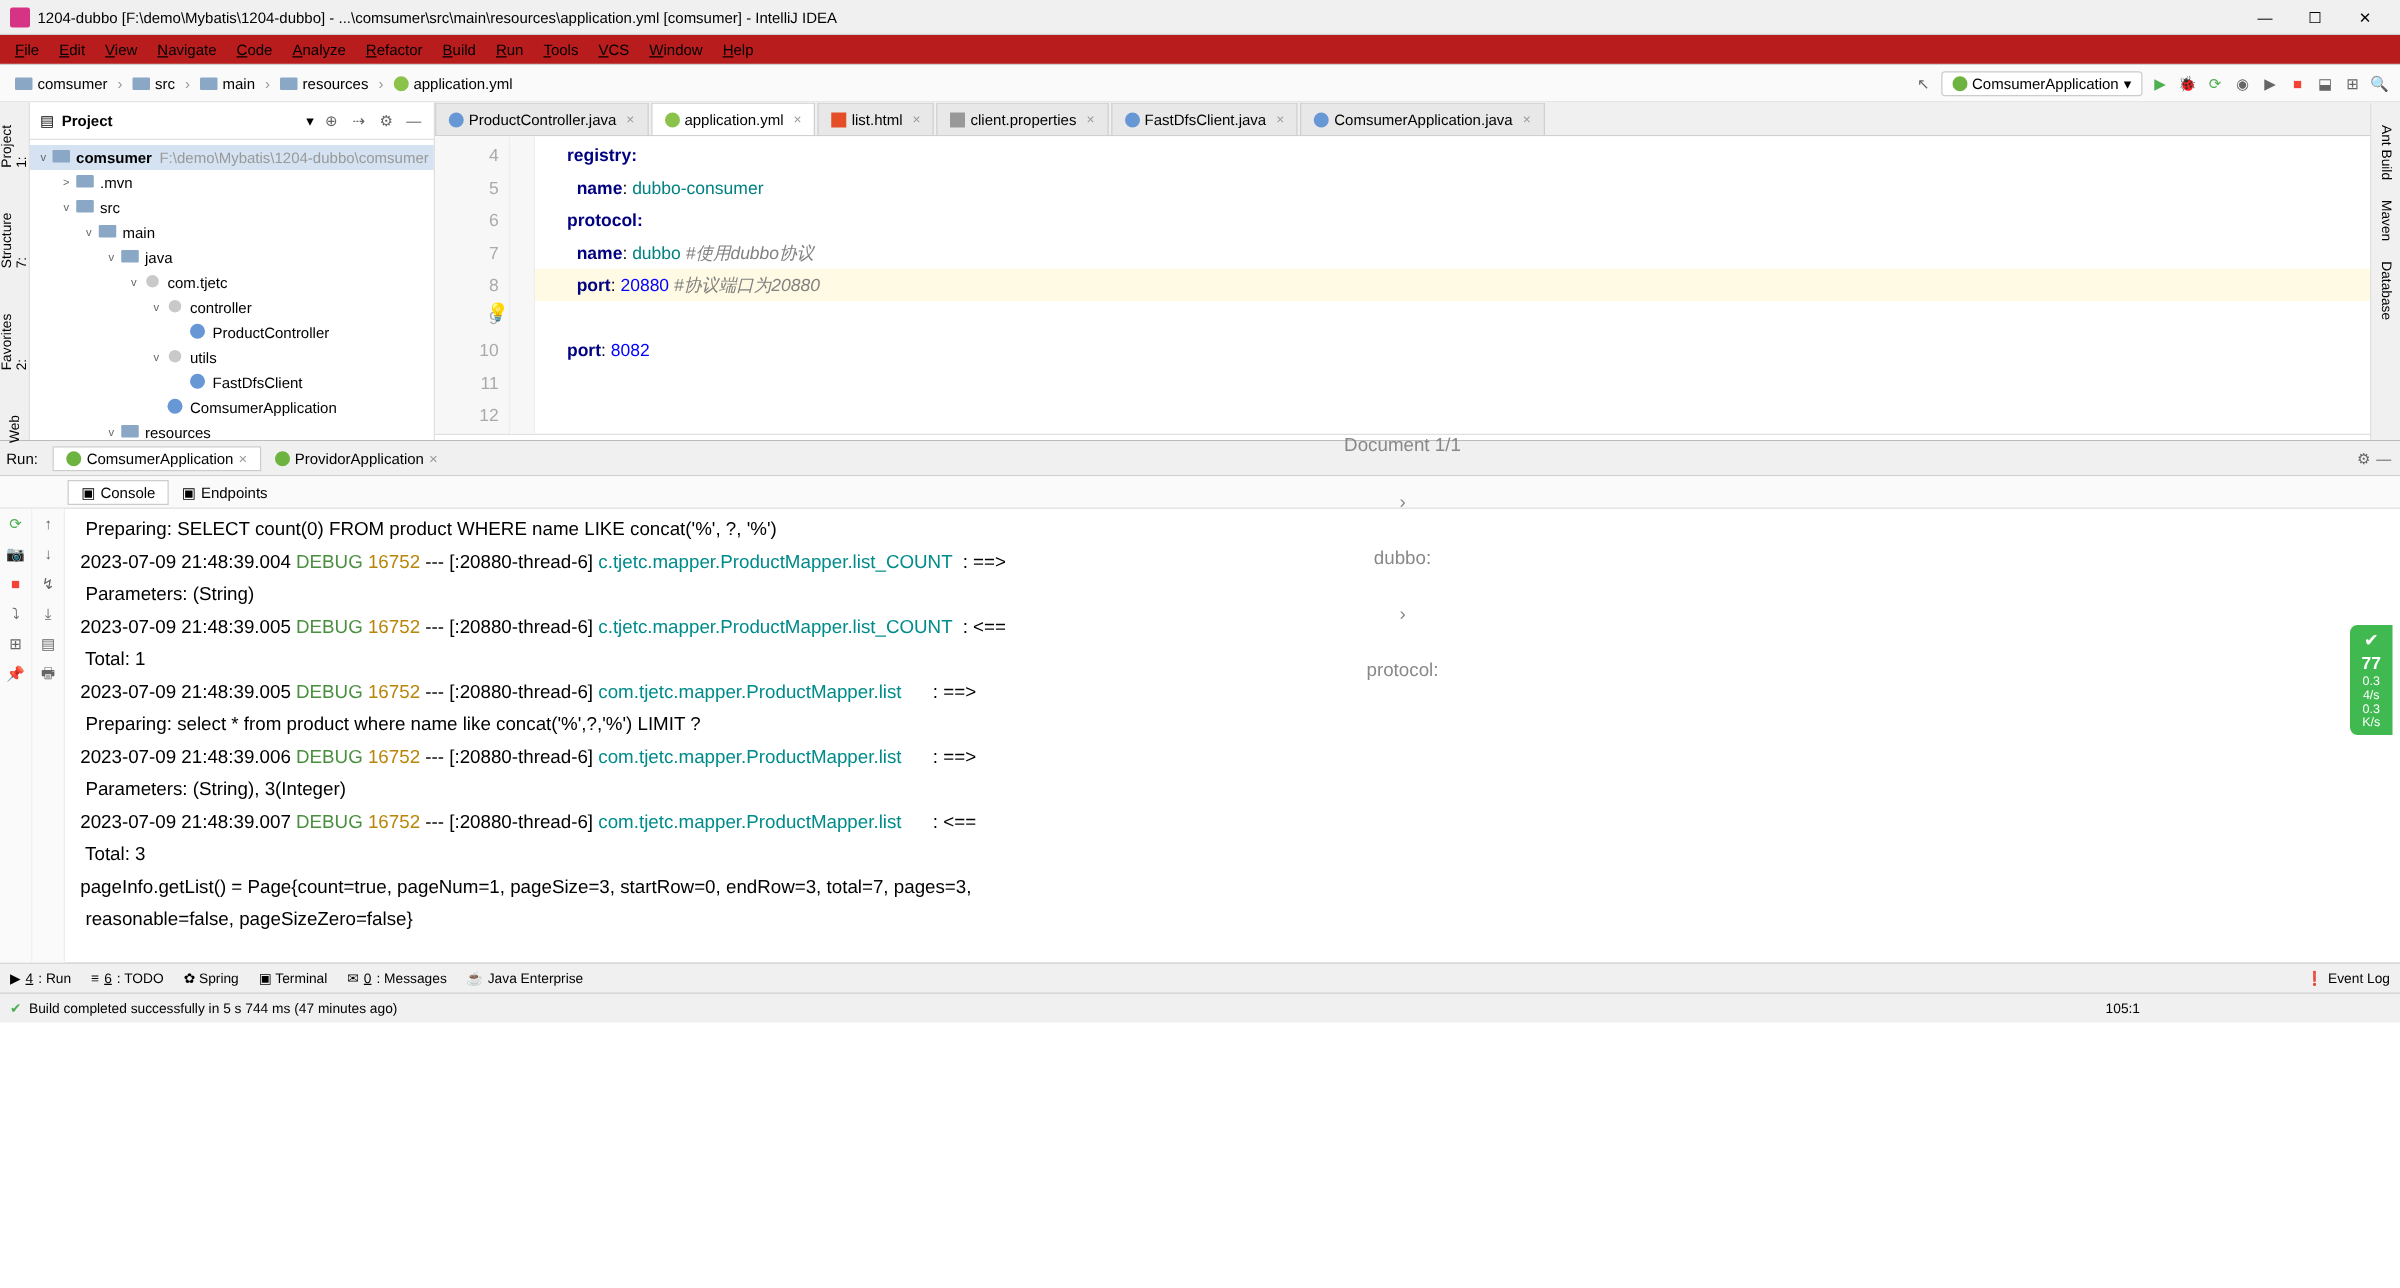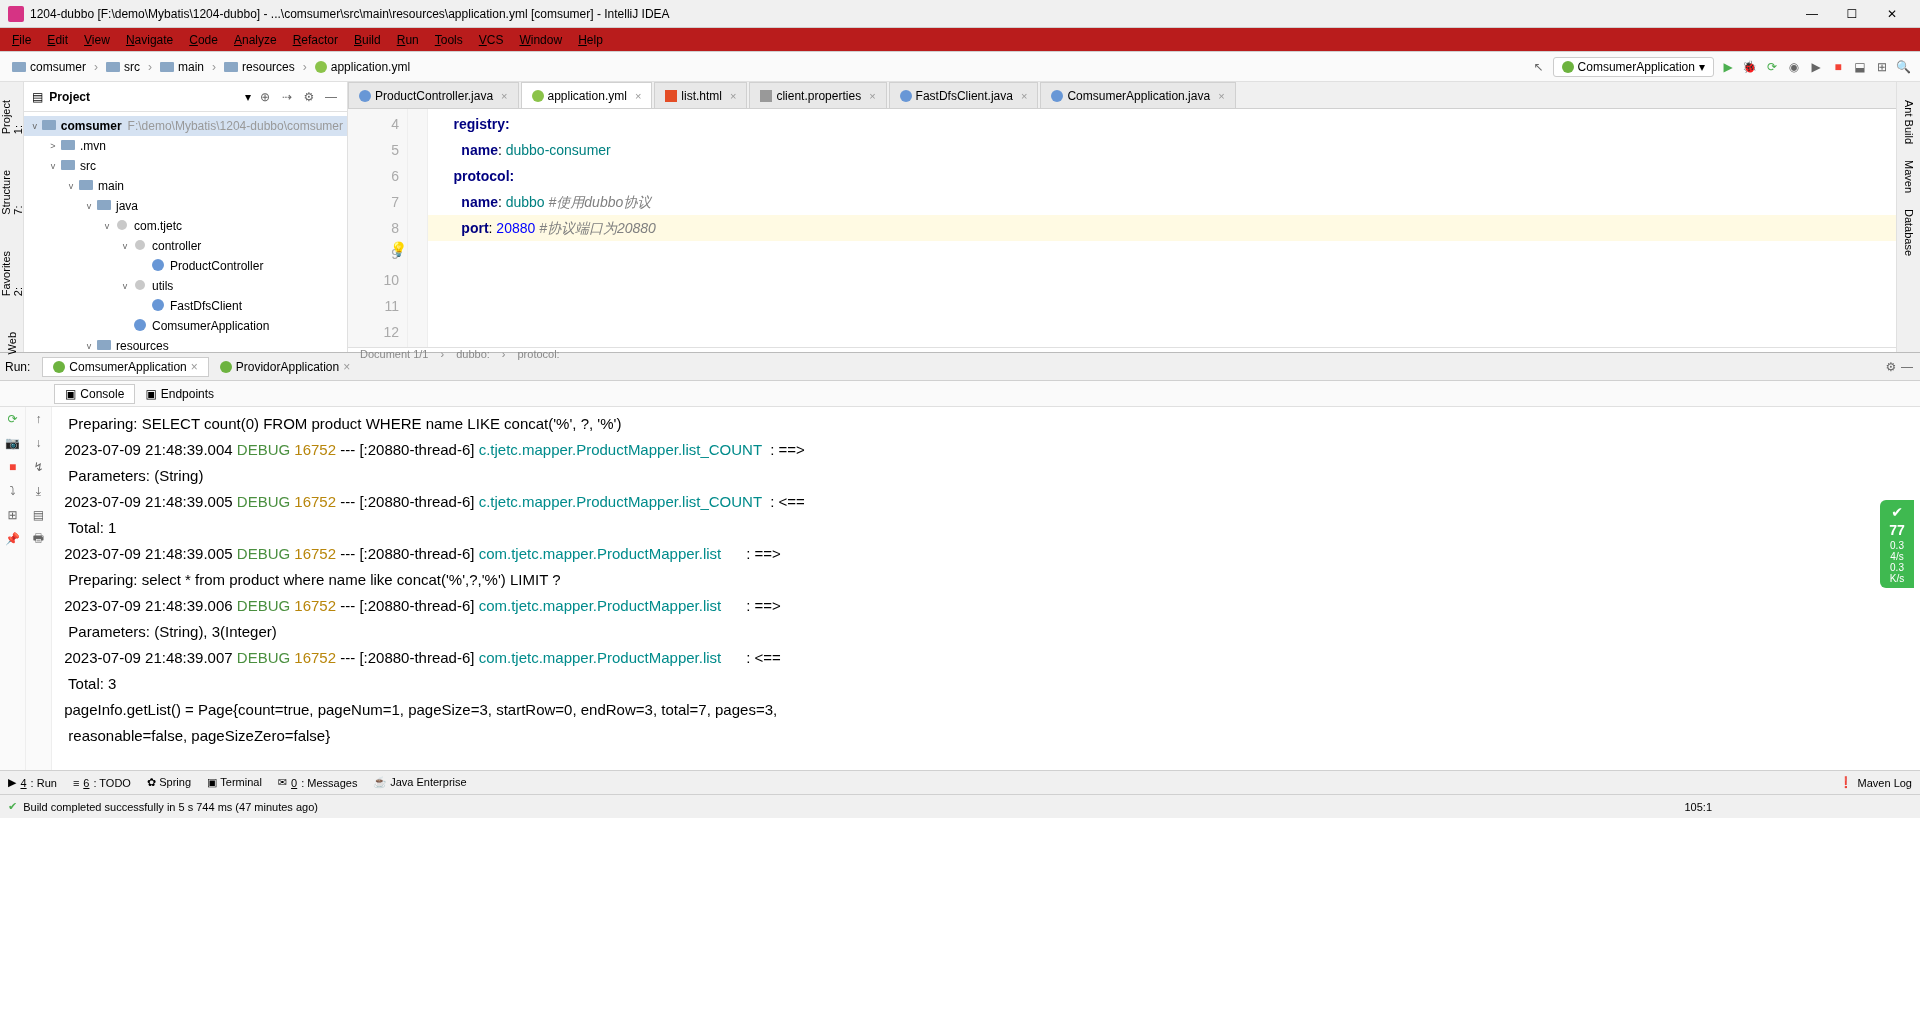--- a/index.html
+++ b/index.html
@@ -48,21 +48,21 @@
 .gutter div { height: 26px; line-height: 26px; }
 .gutter2 { width: 20px; background: #f7f7f7; border-right: 1px solid #eee; }
 .code { flex: 1; padding: 2px 0; position: relative; }
 .code .line { height: 26px; line-height: 26px; white-space: pre; padding-left: 10px; }
 .code .line.active { background: #fffae3; }
 .kw { color: #000080; font-weight: bold; }
 .str { color: #008080; }
 .num { color: #0000ff; }
 .cmt { color: #808080; font-style: italic; }
 .bulb { position: absolute; left: -18px; top: 132px; color: #f0a020; font-size: 14px; }
-.editor-status { height: 24px; border-top: 1px solid #e0e0e0; display: flex; align-items: center; padding: 0 12px; gap: 12px; color: #888; font-size: 11px; }
+.editor-status { height: 24px; border-top: 1px solid #e0e0e0; display: flex; align-items: center; padding: 0 12px; gap: 28px; color: #888; font-size: 15px; flex-direction: column; }
 .right-gutter { width: 24px; background: #f0f0f0; border-left: 1px solid #e0e0e0; display: flex; flex-direction: column; align-items: center; padding-top: 10px; }
 .right-gutter .vtab { writing-mode: vertical-lr; font-size: 11px; padding: 8px 2px; }
 .run-panel { height: 418px; border-top: 1px solid #bbb; display: flex; flex-direction: column; }
 .run-header { height: 28px; display: flex; align-items: center; background: #f0f0f0; border-bottom: 1px solid #d0d0d0; padding: 0 5px; }
 .run-header .rlabel { margin-right: 12px; }
 .run-tab { padding: 2px 10px; display: flex; align-items: center; gap: 4px; border: 1px solid transparent; }
 .run-tab.active { background: #fff; border: 1px solid #ccc; }
 .run-sub { height: 26px; display: flex; align-items: center; background: #fafafa; border-bottom: 1px solid #e0e0e0; padding-left: 54px; }
 .run-sub .stab { padding: 2px 10px; display: flex; align-items: center; gap: 4px; }
 .run-sub .stab.active { background: #fff; border: 1px solid #ccc; }
@@ -200,20 +200,21 @@
       <div class="gutter2" style="position:relative">
         <span class="bulb">💡</span>
       </div>
       <div class="code" id="code">
           <div class="line">    <span class="kw">registry:</span></div>
           <div class="line">      <span class="kw">name</span>: <span class="str">dubbo-consumer</span></div>
           <div class="line">    <span class="kw">protocol:</span></div>
           <div class="line">      <span class="kw">name</span>: <span class="str">dubbo</span> <span class="cmt">#使用dubbo协议</span></div>
           <div class="line active">      <span class="kw">port</span>: <span class="num">20880</span> <span class="cmt">#协议端口为20880</span></div>
           <div class="line"></div>
+          <div class="line">    <span class="kw">port</span>: <span class="num">8082</span></div>
         </div>
     </div>
     <div class="editor-status">
       <span>Document 1/1</span>
       <span>›</span>
       <span>dubbo:</span>
       <span>›</span>
       <span>protocol:</span>
     </div>
   </div>
@@ -261,21 +262,21 @@
 </div>
 
 <div class="bottom-bar" id="bottombar">
   <span class="bitem">▶ <u>4</u>: Run</span>
     <span class="bitem">≡ <u>6</u>: TODO</span>
     <span class="bitem">✿ Spring</span>
     <span class="bitem">▣ Terminal</span>
     <span class="bitem">✉ <u>0</u>: Messages</span>
     <span class="bitem">☕ Java Enterprise</span>
     <span style="flex:1"></span>
-  <span class="bitem">❗ <span>Maven Log</span></span>
+  <span class="bitem">❗ <span>Event Log</span></span>
 </div>
 
 <div class="status-bar">
   <span class="msg">
     <span style="color:#4caf50">✔</span>
     <span>Build completed successfully in 5 s 744 ms (47 minutes ago)</span>
   </span>
   <span style="margin-right:200px">105:1</span>
 </div>
 

